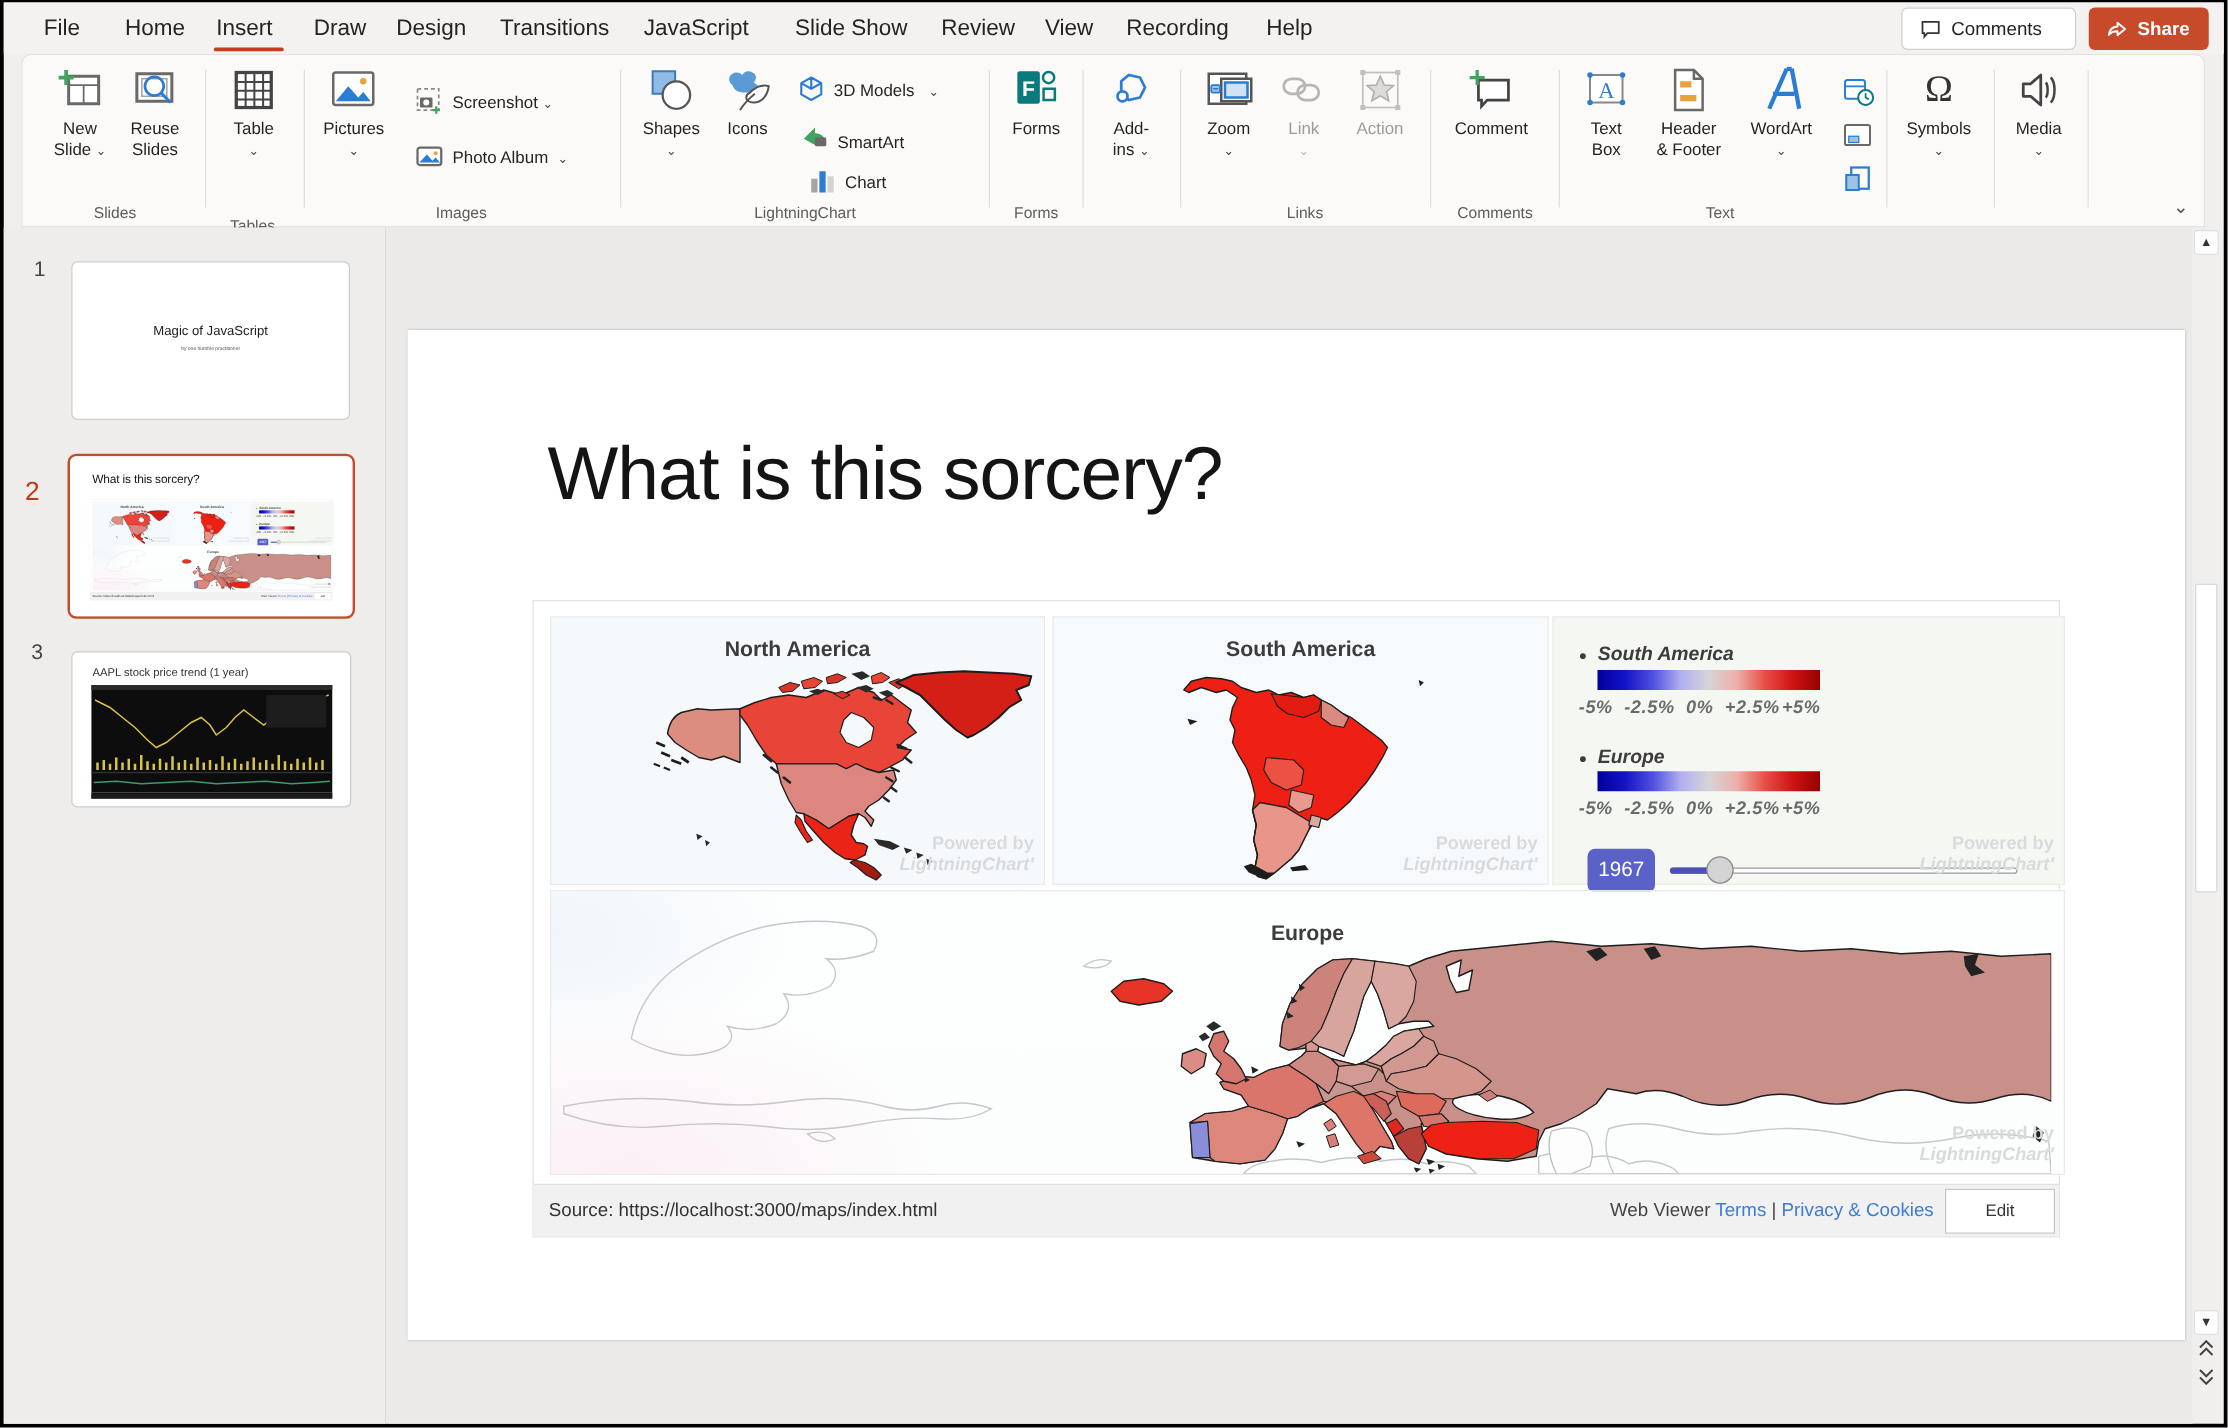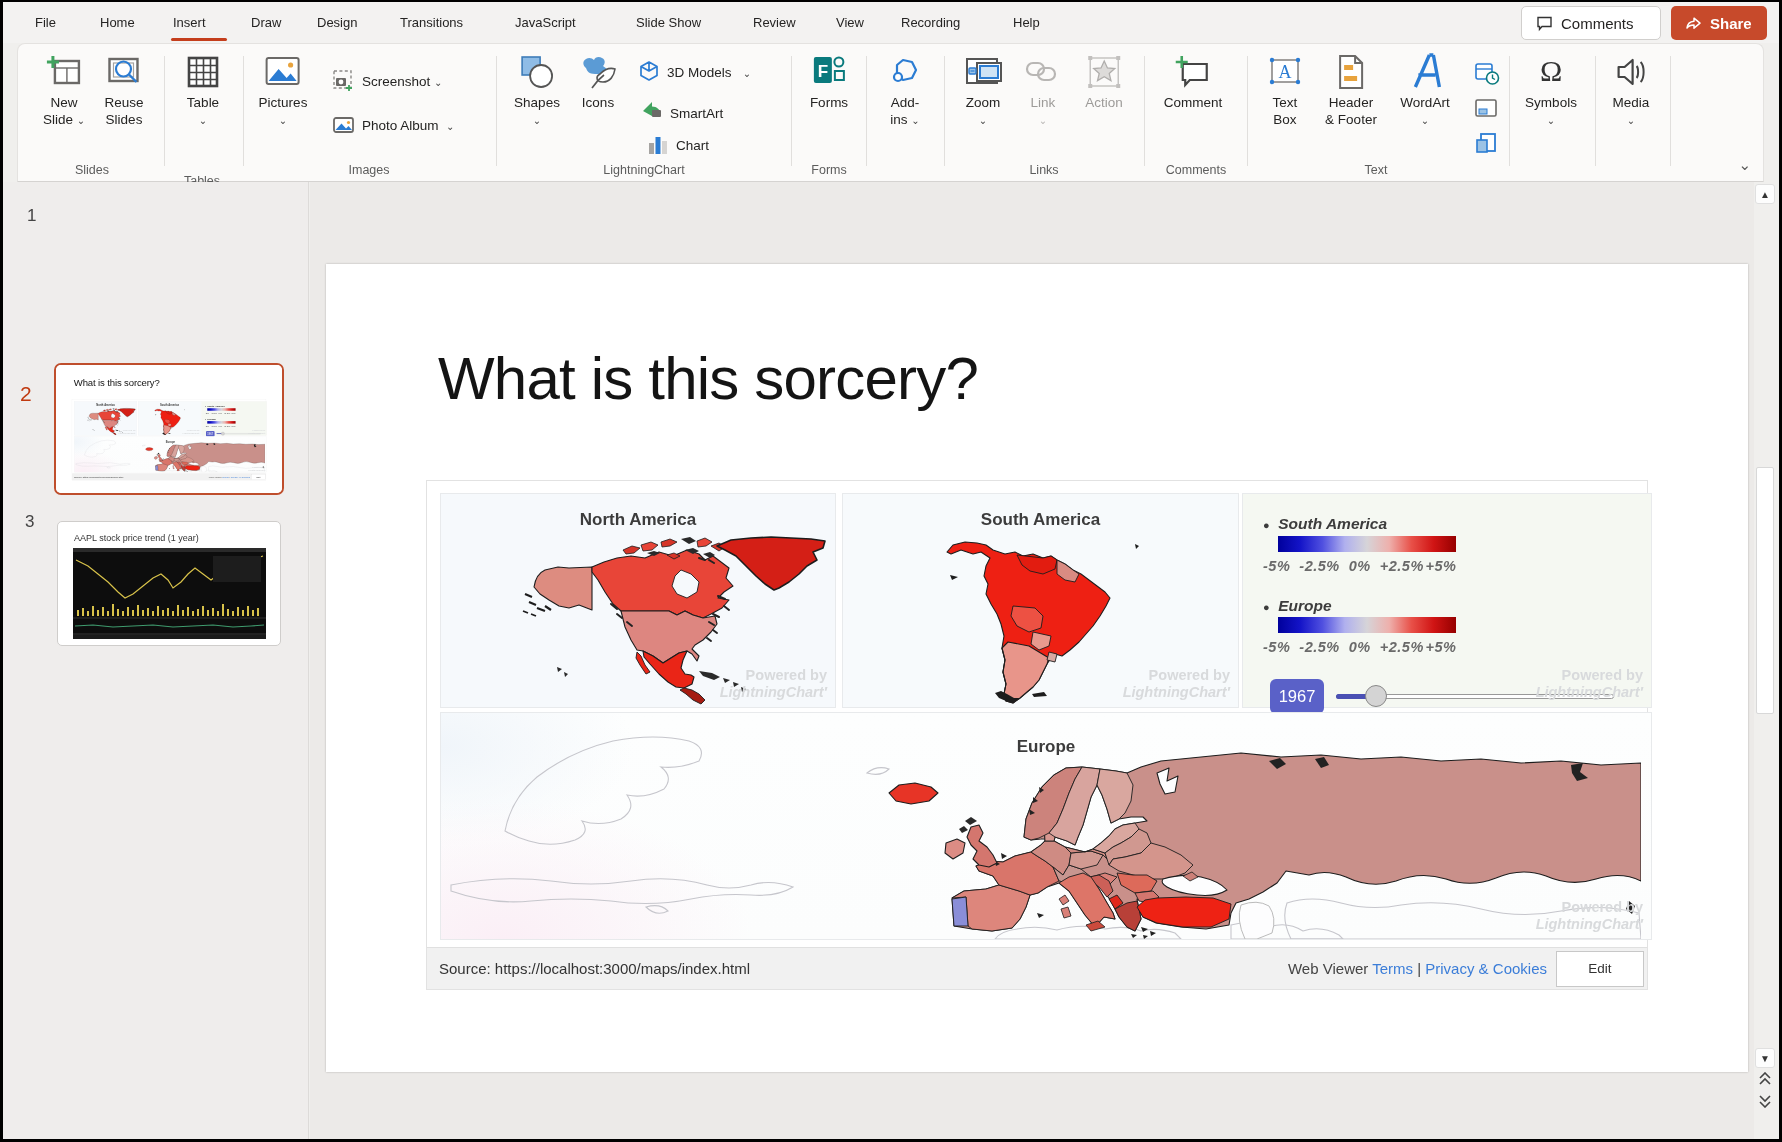--- a/index.html
+++ b/index.html
@@ -2,21 +2,21 @@
 <html><head>
 <meta charset="utf-8">
 <style>
 * { margin:0; padding:0; box-sizing:border-box; }
 html,body { width:1782px; height:1142px; overflow:hidden; }
 body { font-family:"Liberation Sans", sans-serif; background:#000; position:relative; }
 #app { position:absolute; left:3px; top:2px; right:3px; bottom:3px; background:#f0efed; }
 
 
 #menubar { position:absolute; left:0; top:0; right:0; height:41px; background:#f3f2f1; }
-.mtab { position:absolute; top:0; height:41px; line-height:41px; font-size:13px; color:#252423; }
+.mtab { position:absolute; top:0; height:41px; line-height:41px; font-size:18px; color:#252423; }
 #insel { position:absolute; top:36px; height:3px; background:#c43e1c; border-radius:2px; }
 #commentsBtn { position:absolute; top:4px; height:34px; background:#fff; border:1px solid #d1cfcd; border-radius:5px; font-size:15px; color:#252423; display:flex; align-items:center; padding:0 14px; gap:8px; }
 #shareBtn { position:absolute; top:4px; height:34px; background:#c74a2b; border-radius:5px; font-size:15px; font-weight:bold; color:#fff; display:flex; align-items:center; padding:0 14px; gap:8px; }
 
 
 #ribbon { position:absolute; left:14px; top:41px; right:15px; height:139px; background:#fbfaf9; border:1px solid #e4e2e0; border-bottom:1px solid #d5d3d1; border-radius:8px 8px 0 0; }
 .rsep { position:absolute; top:12px; width:1px; height:110px; background:#e1dfdd; }
 .glabel { position:absolute; top:119px; font-size:12.5px; color:#5c5c5c; text-align:center; transform:translateX(-50%); }
 .bigbtn { position:absolute; top:10px; text-align:center; transform:translateX(-50%); }
 .bigbtn .ic { height:36px; display:flex; align-items:center; justify-content:center; }
@@ -366,20 +366,24 @@
             <path d="M6 13 h6 l8-7 v24 l-8-7 h-6 z" fill="none" stroke="#444" stroke-width="2.2" stroke-linejoin="round"></path>
             <path d="M24 12 c2 2 2 10 0 12 M28 8 c4 4 4 16 0 20" fill="none" stroke="#444" stroke-width="2"></path>
           </svg>
     </div>
         <div class="lbl">Media<br><span class="chev">⌄</span></div>
       </div>
   </div>
 
   <div id="leftpanel">
     <div class="snum" style="left:24px;top:24px;">1</div>
+    <div class="thumb" id="thumb1" style="left:54px;top:27px;width:223px;height:127px;">
+      <div style="position:absolute;width:100%;text-align:center;top:49px;font-size:10.5px;color:#222;">Magic of JavaScript</div>
+      <div style="position:absolute;width:100%;text-align:center;top:66px;font-size:4px;color:#555;">by one humble practitioner</div>
+    </div>
     <div class="snum" style="left:17px;top:200px;color:#c0390f;font-size:21px;">2</div>
     <div class="thumb" id="thumb2" style="left:51px;top:181px;width:230px;height:132px;overflow:hidden;">
       <div id="mini2" style="position:absolute;left:0;top:0;width:1422px;height:808px;transform:scale(0.1589);transform-origin:0 0;background:#fff;">
       <div id="slidetitle">What is this sorcery?</div>
       <div id="viewer">
         <div class="vpanel" id="pNA">
               <div class="ptitle">North America</div>
           <svg width="394" height="213" viewBox="0 0 394 213" style="position:absolute;left:0;top:0;">
             <g stroke="#1d1d1d" stroke-width="1.1" stroke-linejoin="round">
 

